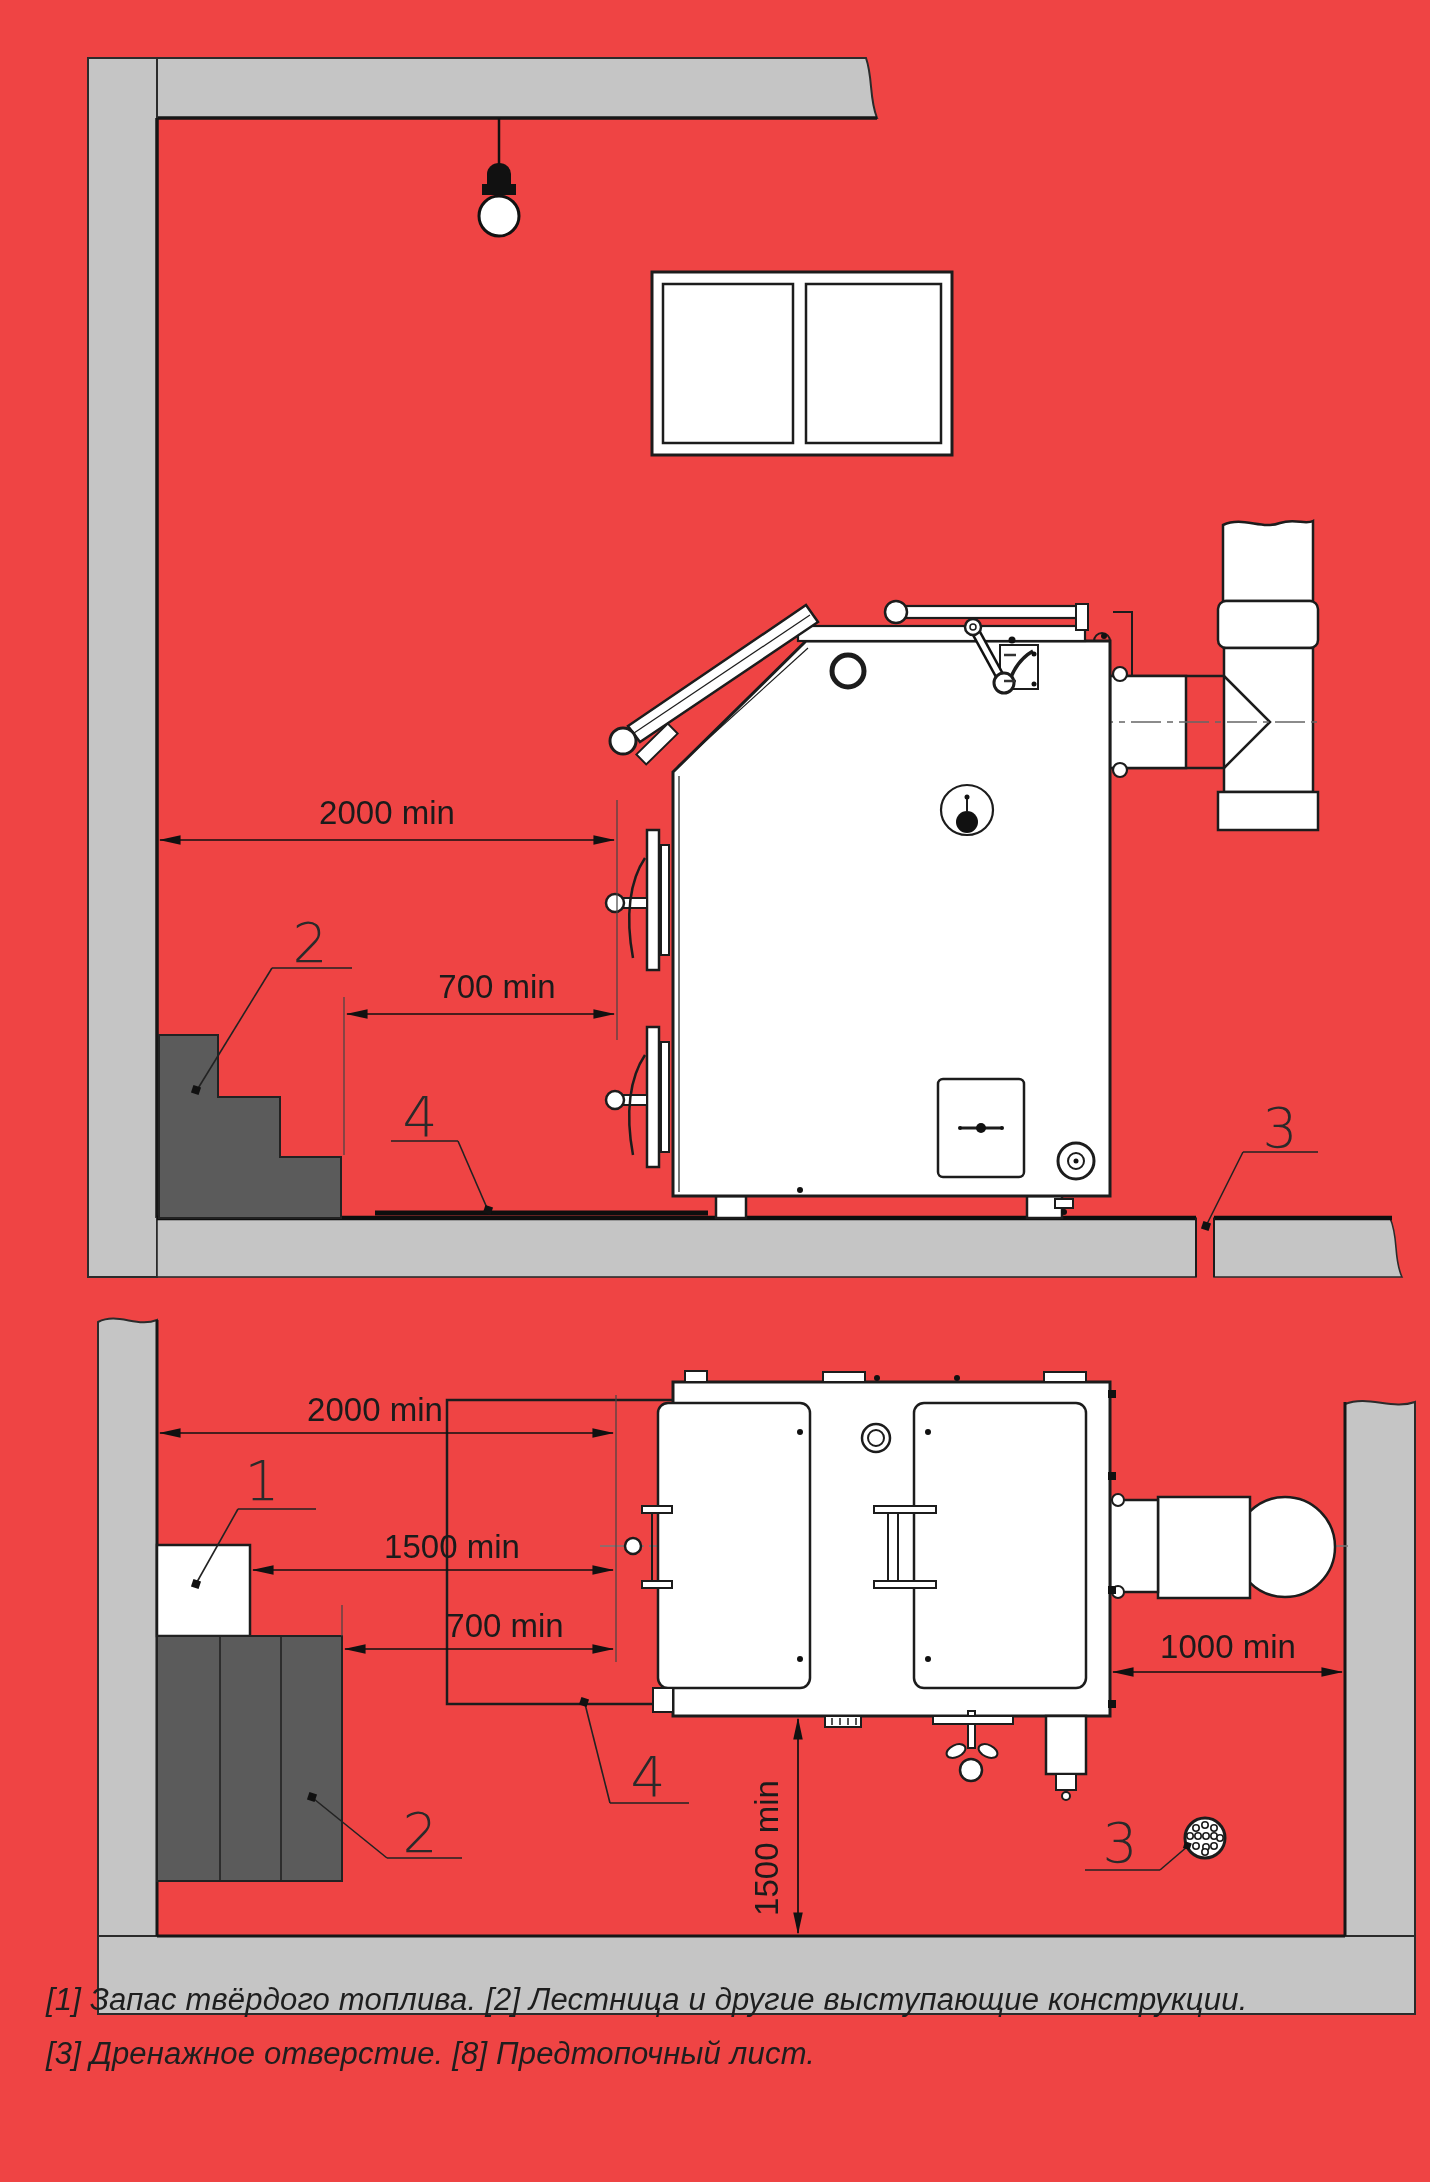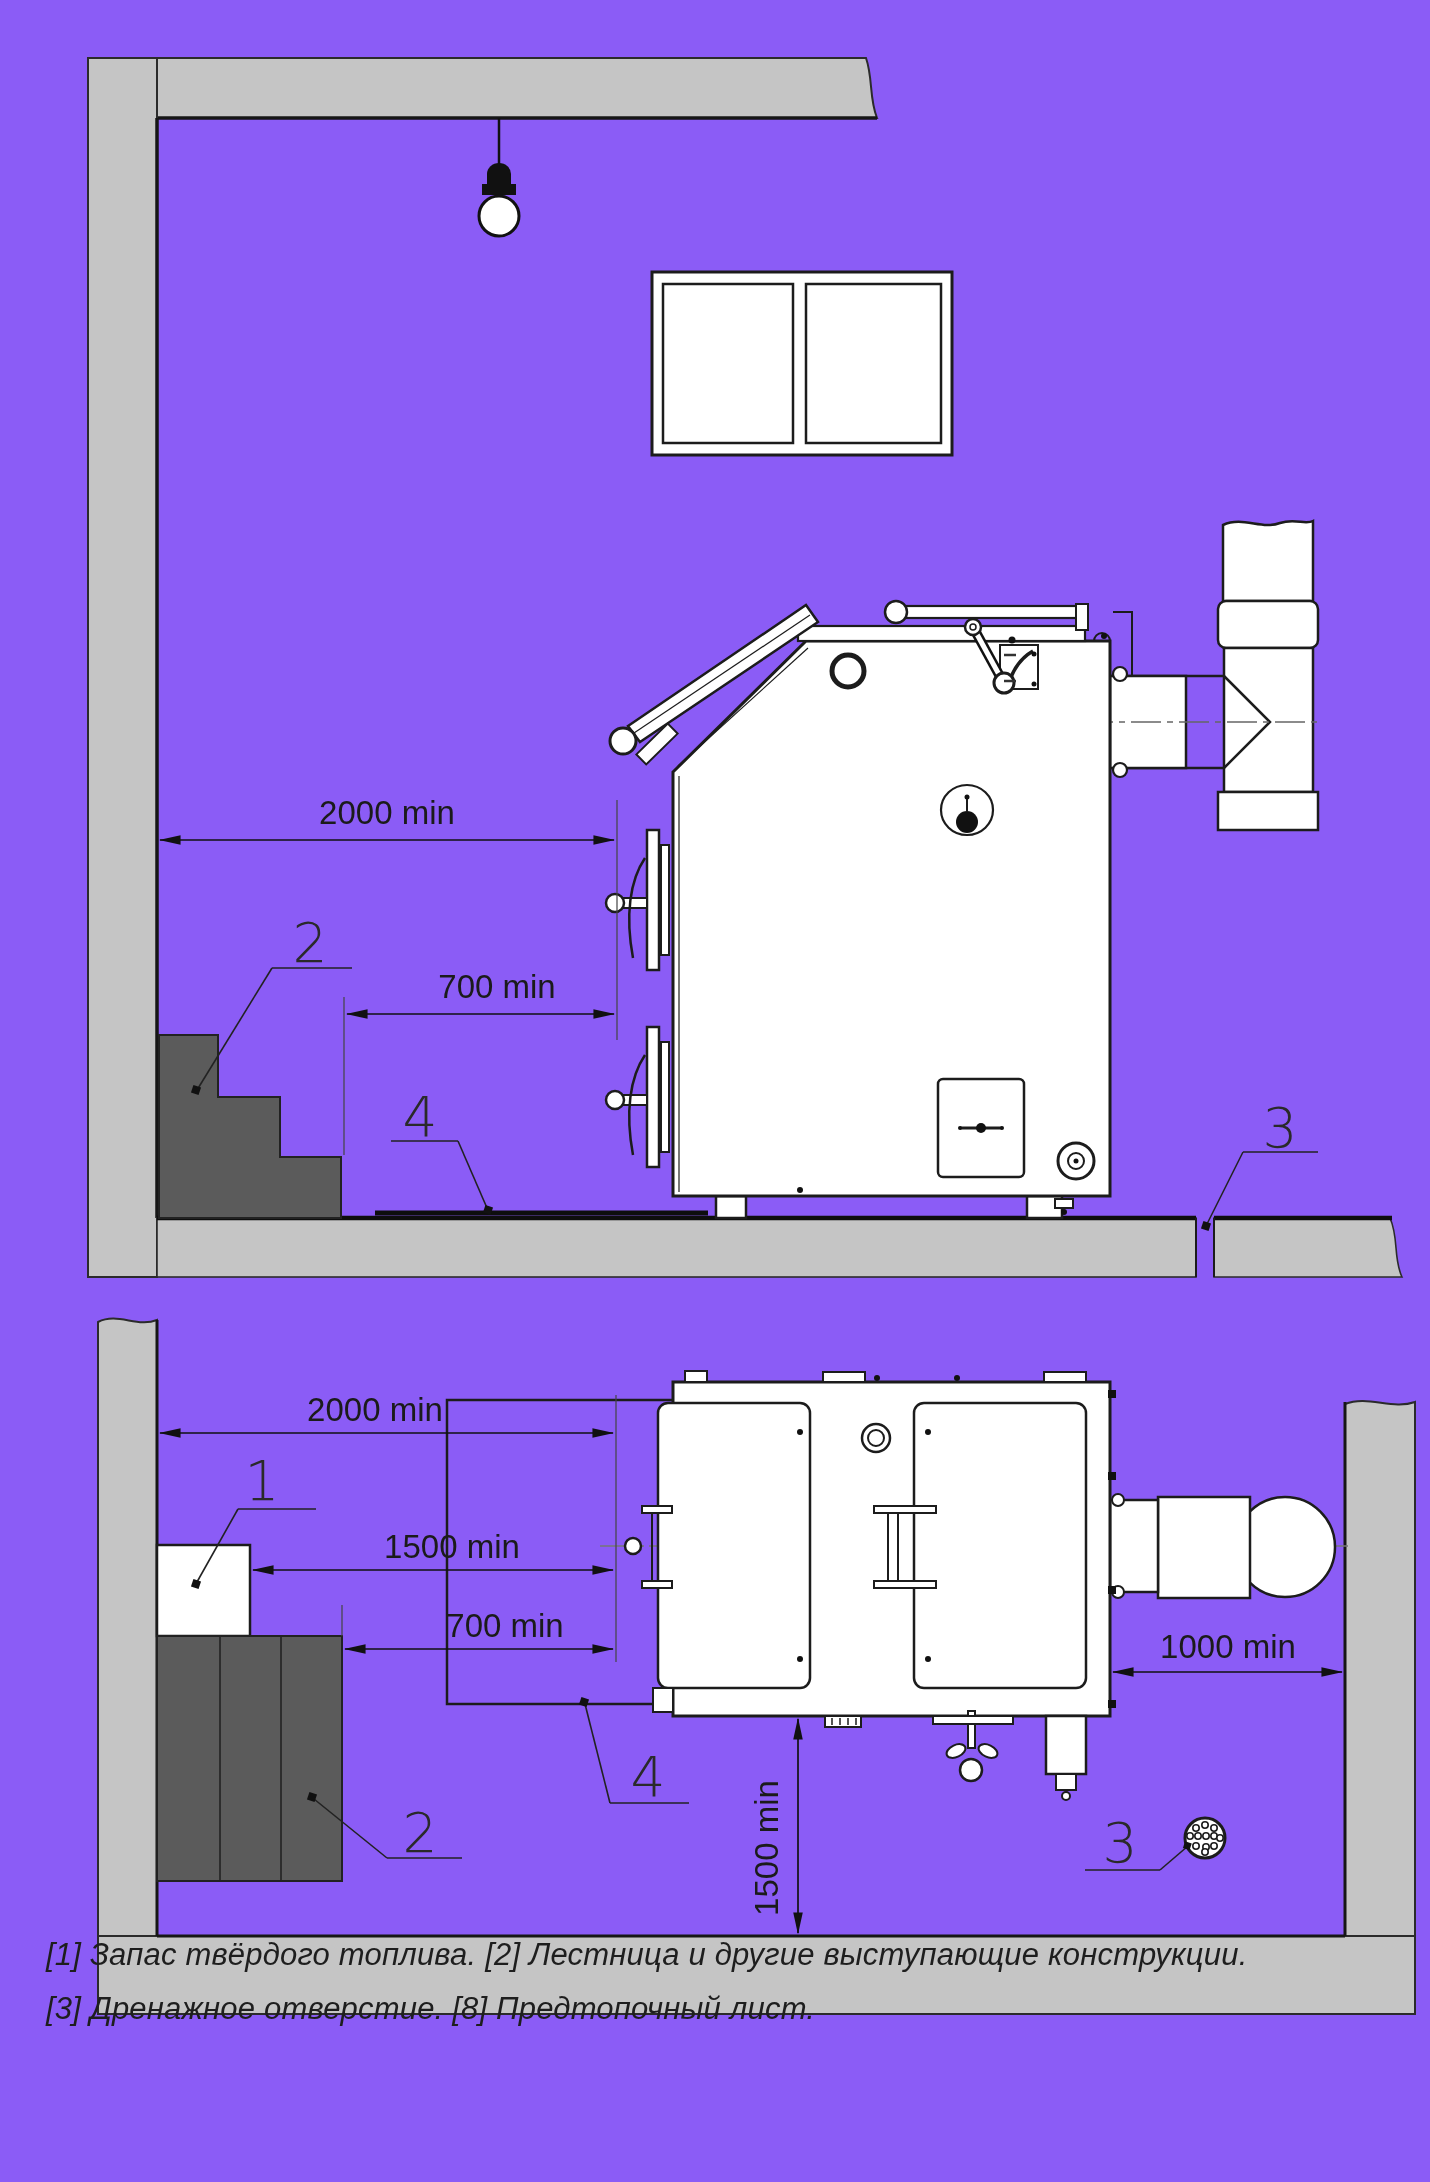--- a/index.html
+++ b/index.html
@@ -1,21 +1,21 @@
 <!DOCTYPE html>
 <html style="--wall_fill: #c5c5c5; --dark_fill: #5b5b5b; --line: #1c1c1c;"><head>
 <meta charset="utf-8">
 <style>
   html,body{margin:0;padding:0;background:#ffffff;}
-  #stage{position:relative;width:1430px;height:2182px;background:#8b5cf6;overflow:hidden;
+  #stage{position:relative;width:1430px;height:2182px;background:#ef4444;overflow:hidden;
          font-family:"Liberation Sans",sans-serif;}
   svg{position:absolute;left:0;top:0;}
   .dim-text{font-family:"Liberation Sans",sans-serif;font-size:33px;fill:#1b1b1b;}
   .callout{font-family:"DejaVu Sans",sans-serif;font-size:55px;font-weight:300;fill:#2a2a2a;}
-  .legend{position:absolute;left:46px;top:1928px;width:1370px;
+  .legend{position:absolute;left:46px;top:1973px;width:1370px;
           font:italic 400 31px/1.74 "Liberation Sans",sans-serif;color:#1e1e1e;letter-spacing:.2px;}
   .wallfill{fill:var(--wall_fill,#c5c5c5);}
   .darkfill{fill:var(--dark_fill,#5b5b5b);}
 </style>
 </head>
 <body>
 
 <div id="stage">
 <svg width="1430" height="2182" viewBox="0 0 1430 2182">
   <defs>

